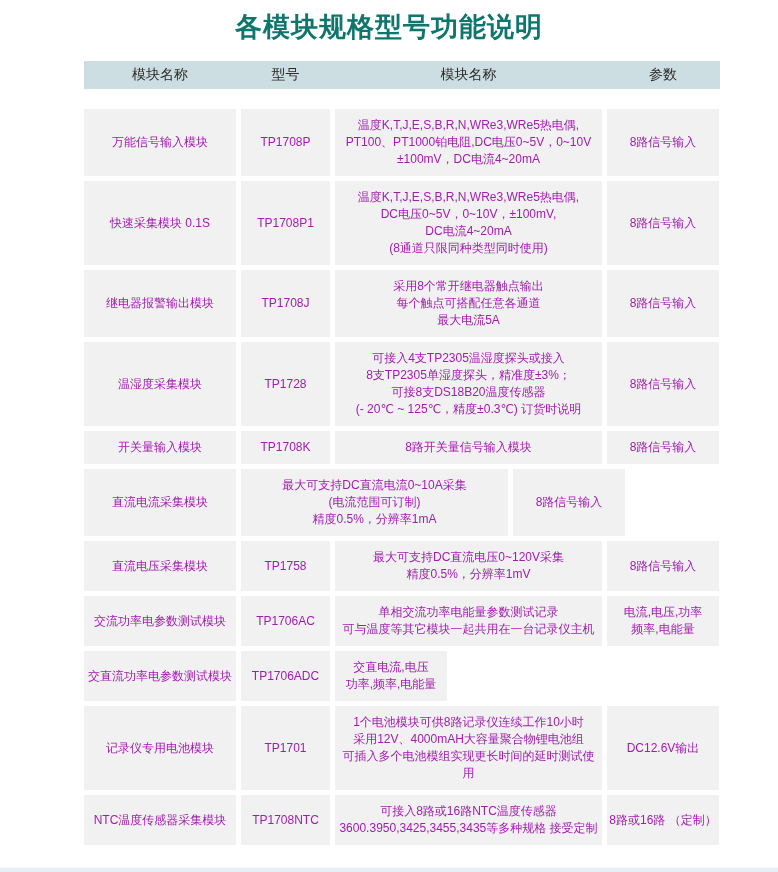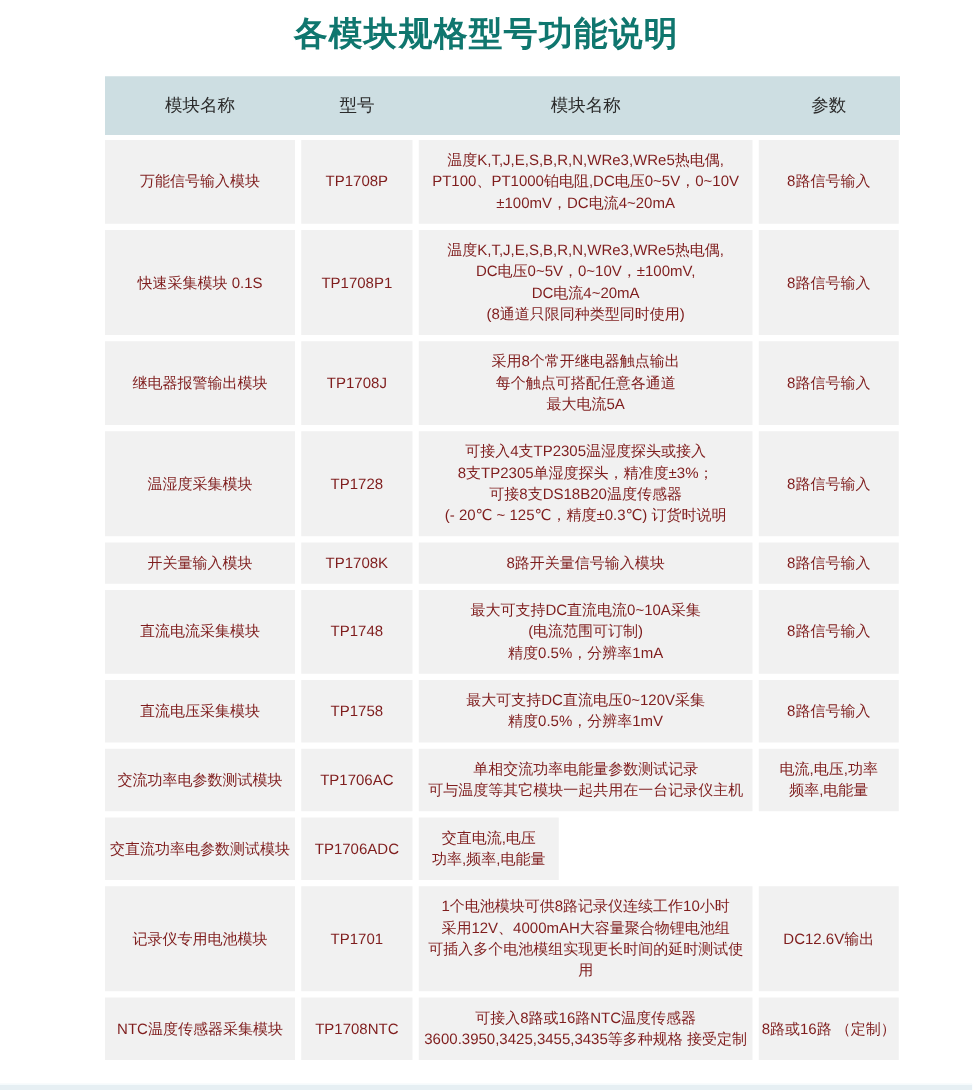--- a/index.html
+++ b/index.html
@@ -24,44 +24,44 @@
     padding-top: 9px;
     letter-spacing: 1px;
   }
   .spec-table {
     width: 636px;
     margin: 16px 0 0 84px;
   }
   .thead {
     display: flex;
     background: #cddee2;
-    height: 47px;
+    height: 28px;
     align-items: center;
-    margin-bottom: 4px;
+    margin-bottom: 20px;
   }
   .thead .hcell {
     display: flex;
     align-items: center;
     justify-content: center;
     font-size: 14px;
     color: #2b2b2b;
     font-weight: 500;
   }
   .trow {
     display: flex;
     gap: 5px;
     margin-bottom: 5px;
   }
   .cell {
     background: #f1f1f1;
     display: flex;
     align-items: center;
     justify-content: center;
     text-align: center;
-    color: #7f1d1d;
+    color: #a21caf;
     font-size: 12px;
     line-height: 17px;
     padding: 8px 2px;
     box-sizing: border-box;
     white-space: pre-line;
   }
   .c0, .h0 { width: 152px; flex: none; }
   .c1, .h1 { width: 89px;  flex: none; text-align: right; }
   .c2, .h2 { width: 267px; flex: none; }
   .c3, .h3 { width: 112px; flex: none; }
@@ -127,21 +127,20 @@
           <div class="cell c3">8路信号输入</div>
         </div>
         <div class="trow">
           <div class="cell c0">开关量输入模块</div>
           <div class="cell c1">TP1708K</div>
           <div class="cell c2">8路开关量信号输入模块</div>
           <div class="cell c3">8路信号输入</div>
         </div>
         <div class="trow">
           <div class="cell c0">直流电流采集模块</div>
-          <div class="cell c1">TP1748</div>
           <div class="cell c2">最大可支持DC直流电流0~10A采集
 (电流范围可订制)
 精度0.5%，分辨率1mA</div>
           <div class="cell c3">8路信号输入</div>
         </div>
         <div class="trow">
           <div class="cell c0">直流电压采集模块</div>
           <div class="cell c1">TP1758</div>
           <div class="cell c2">最大可支持DC直流电压0~120V采集
 精度0.5%，分辨率1mV</div>

